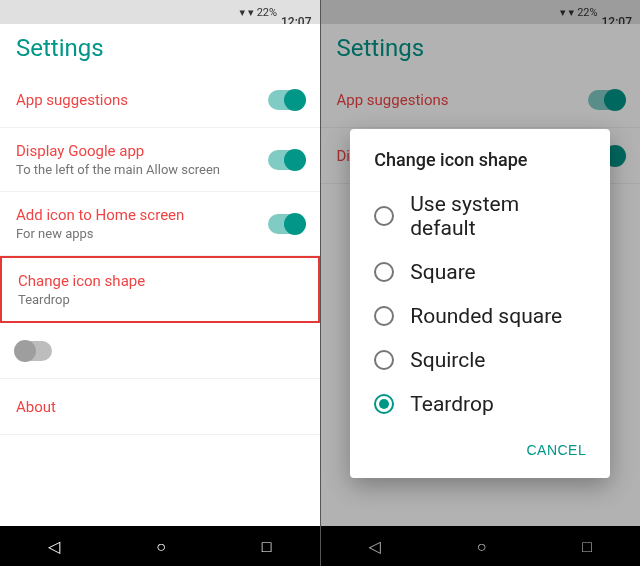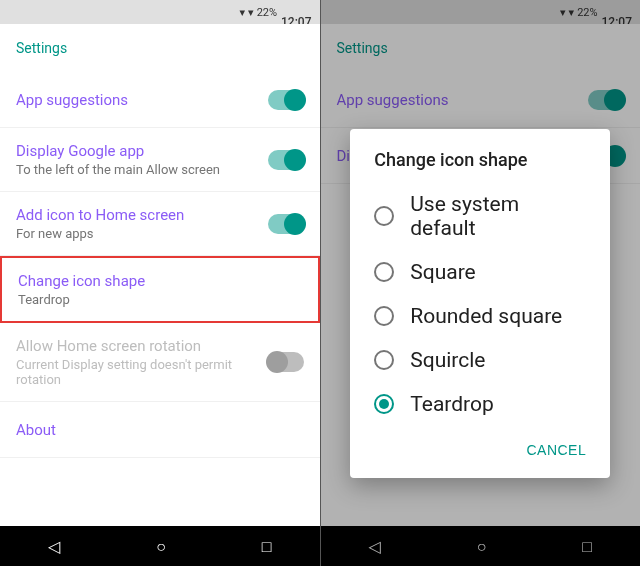--- a/index.html
+++ b/index.html
@@ -50,21 +50,21 @@
     
     .app-header {
       height: 48px;
       background: #fff;
       display: flex;
       align-items: center;
       padding: 0 16px;
     }
 
     .app-header .title {
-      font-size: 14px;
+      font-size: 24px;
       color: #009688;
       font-weight: 400;
     }
 
     
     .settings-list {
       flex: 1;
       background: #fff;
       overflow: hidden;
     }
@@ -82,21 +82,21 @@
       border: 2px solid #e53935;
       margin: 0;
     }
 
     .settings-item-text {
       flex: 1;
     }
 
     .settings-item-title {
       font-size: 15px;
-      color: #8b5cf6;
+      color: #ef4444;
       font-weight: 400;
     }
 
     .settings-item-subtitle {
       font-size: 13px;
       color: #757575;
       margin-top: 2px;
     }
 
     .settings-item-title.disabled {
@@ -299,24 +299,20 @@
 
     <div class="settings-item highlighted">
       <div class="settings-item-text">
         <div class="settings-item-title">Change icon shape</div>
         <div class="settings-item-subtitle">Teardrop</div>
       </div>
     </div>
 
 
     <div class="settings-item">
-      <div class="settings-item-text">
-        <div class="settings-item-title disabled">Allow Home screen rotation</div>
-        <div class="settings-item-subtitle disabled">Current Display setting doesn't permit rotation</div>
-      </div>
       <div class="toggle off">
         <div class="toggle-knob"></div>
       </div>
     </div>
 
     <div class="settings-item">
       <div class="settings-item-text">
         <div class="settings-item-title">About</div>
       </div>
     </div>

